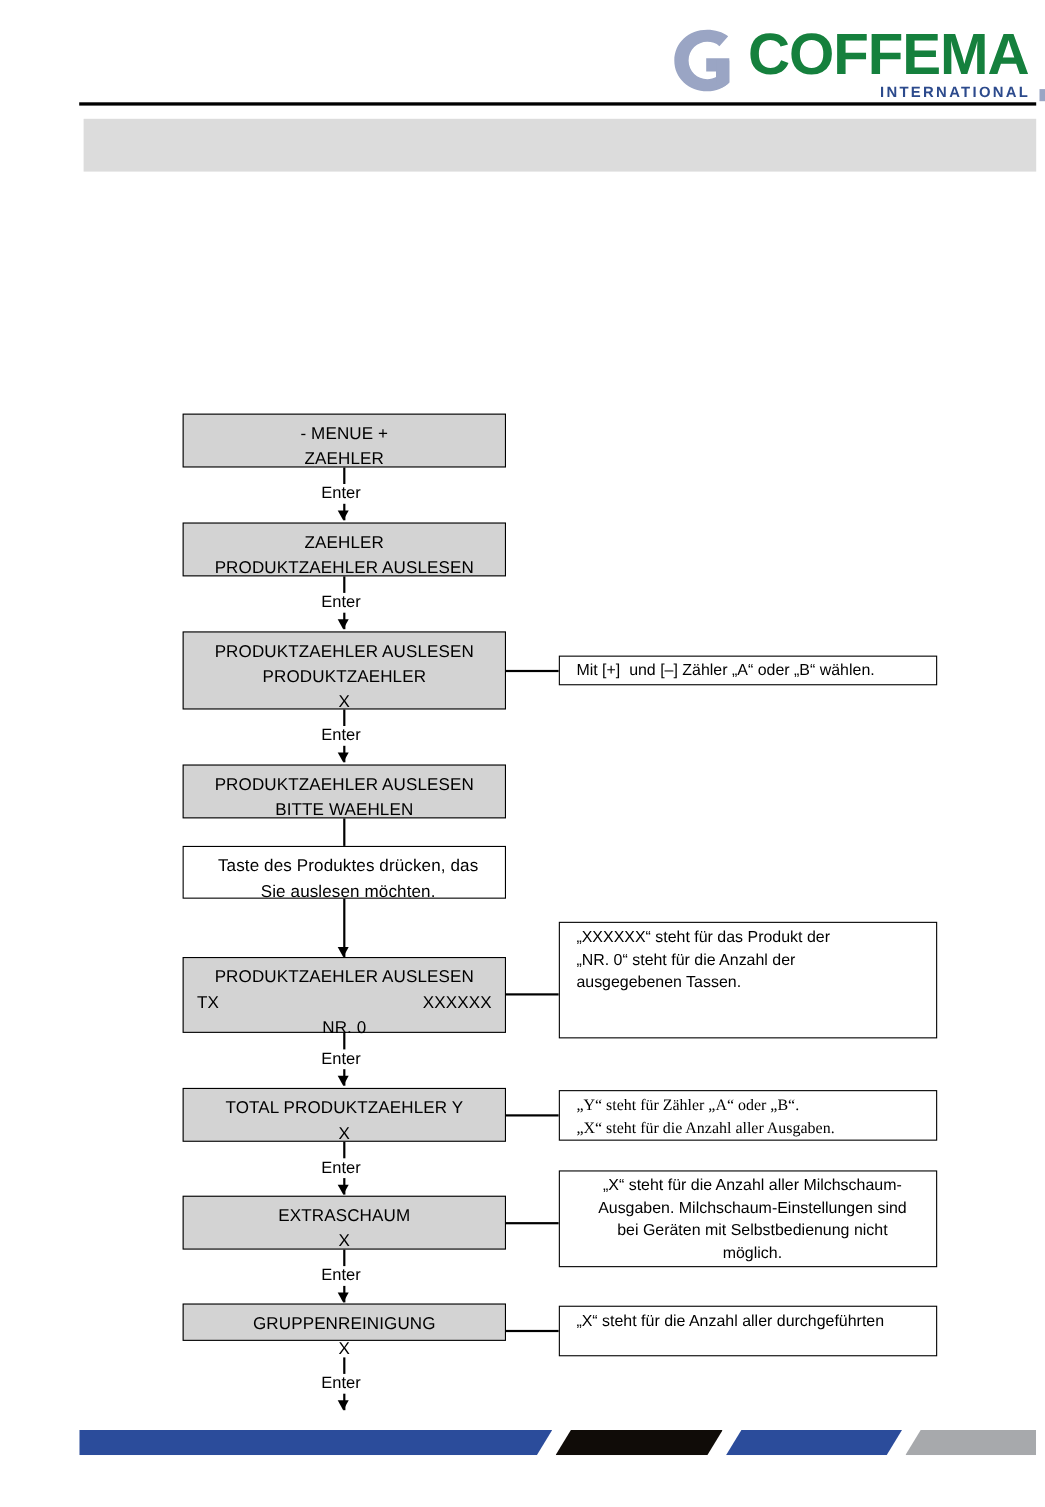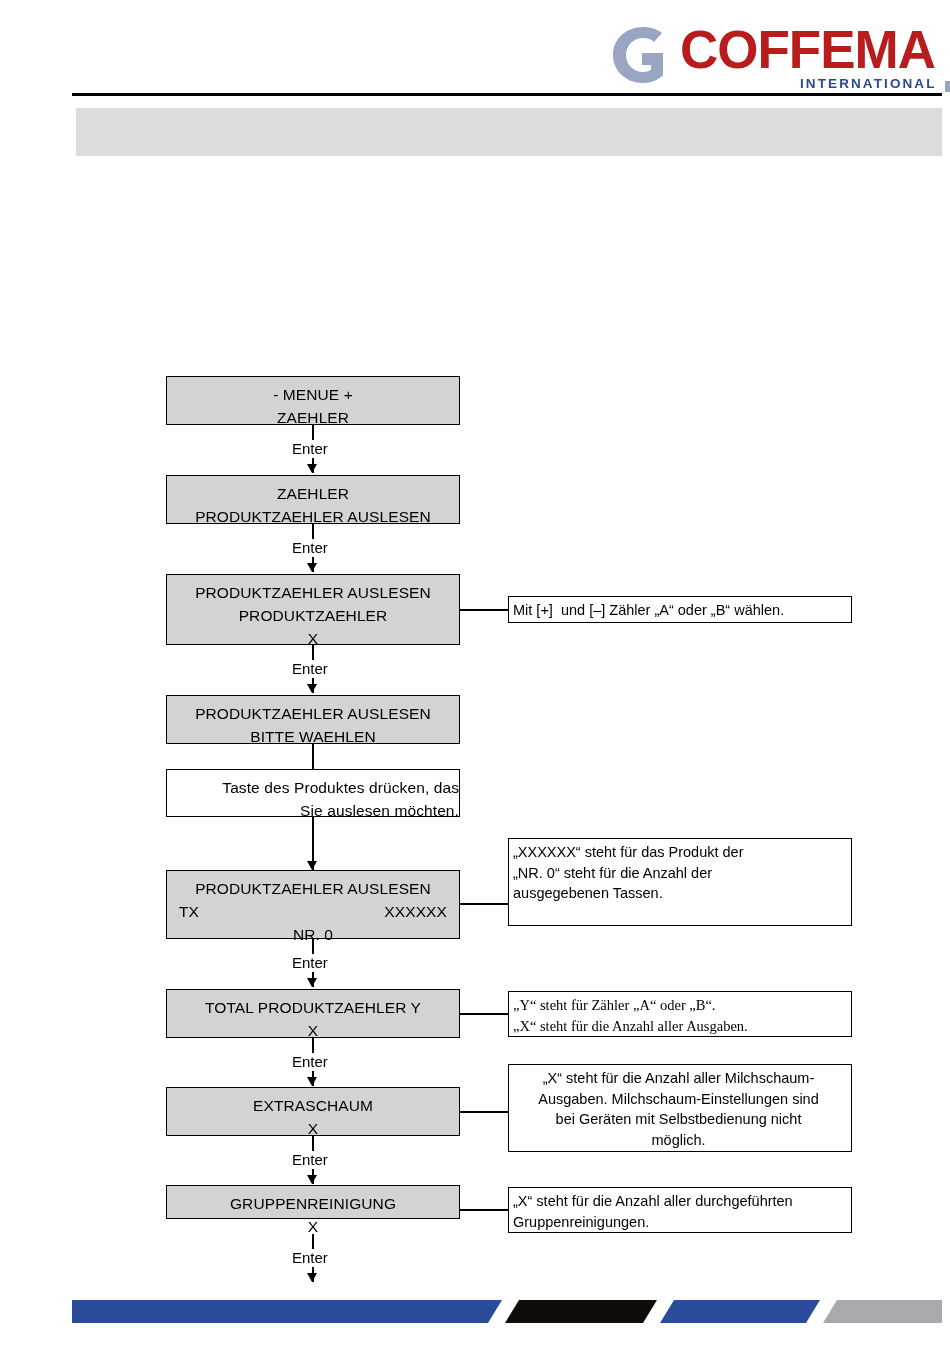--- a/index.html
+++ b/index.html
@@ -31,21 +31,21 @@
     width: 62px;
     height: 58px;
   }
   #logo-wordmark {
     position: absolute;
     left: 68px;
     top: -3px;
     font-size: 53px;
     font-weight: bold;
     letter-spacing: -1px;
-    color: #b91c1c;
+    color: #15803d;
     line-height: 58px;
     white-space: nowrap;
   }
   #logo-sub {
     position: absolute;
     left: 188px;
     top: 52px;
     font-size: 13.5px;
     font-weight: bold;
     letter-spacing: 2.1px;
@@ -96,42 +96,42 @@
     position: absolute;
     box-sizing: border-box;
     border: 1.6px solid #000000;
     background: #d3d3d3;
     text-align: center;
     font-size: 15.5px;
     line-height: 23px;
     letter-spacing: 0.1px;
     padding-top: 6px;
   }
-  .node.plain { background: #ffffff; text-align: right; padding-left: 7px; }
+  .node.plain { background: #ffffff; text-align: center; padding-left: 7px; }
 
   .node .ln { display: block; white-space: pre; }
 
   
   .node .split {
     display: block;
     position: relative;
     height: 23px;
     padding: 0 8px;
   }
   .node .split .lft { position: absolute; left: 12px; top: 0; }
   .node .split .rgt { position: absolute; right: 12px; top: 0; }
 
   .callout {
     position: absolute;
     box-sizing: border-box;
     border: 1.4px solid #000000;
     background: #ffffff;
     font-size: 14.5px;
     line-height: 20.5px;
-    padding: 3px 7px 4px 4px;
+    padding: 3px 7px 4px 15px;
     text-align: left;
   }
   .callout .ln { display: block; white-space: pre; }
 
   
   .vline {
     position: absolute;
     width: 1.6px;
     background: #000000;
   }
@@ -219,21 +219,21 @@
 
   <div class="node" style="left:166px; top:870px; width:294px; height:69px;">
     <span class="ln">PRODUKTZAEHLER AUSLESEN</span>
     <span class="split">
       <span class="lft">TX</span>
       <span class="rgt">XXXXXX</span>
     </span>
     <span class="ln">NR. 0</span>
   </div>
   <div class="hline" style="left:460px; top:903px; width:48px;"></div>
-  <div class="callout" style="left:508px; top:838px; width:344px; height:88px;">
+  <div class="callout" style="left:508px; top:838px; width:344px; height:106px;">
     <span class="ln">„XXXXXX“ steht für das Produkt der</span>
     <span class="ln">„NR. 0“ steht für die Anzahl der</span>
     <span class="ln">ausgegebenen Tassen.</span>
   </div>
   <div class="vline" style="left:312px; top:939px; height:48px;"></div>
   <div class="enter-label" style="left:289px; top:954px;">Enter</div>
   <div class="arrowhead" style="left:307px; top:978px;"></div>
 
   <div class="node" style="left:166px; top:989px; width:294px; height:49px;">
     <span class="ln">TOTAL PRODUKTZAEHLER Y</span>
@@ -263,21 +263,20 @@
   <div class="enter-label" style="left:289px; top:1151px;">Enter</div>
   <div class="arrowhead" style="left:307px; top:1175px;"></div>
 
   <div class="node" style="left:166px; top:1185px; width:294px; height:34px;">
     <span class="ln">GRUPPENREINIGUNG</span>
     <span class="ln">X</span>
   </div>
   <div class="hline" style="left:460px; top:1209px; width:48px;"></div>
   <div class="callout" style="left:508px; top:1187px; width:344px; height:46px;">
     <span class="ln">„X“ steht für die Anzahl aller durchgeführten</span>
-    <span class="ln">Gruppenreinigungen.</span>
   </div>
   <div class="vline" style="left:312px; top:1234px; height:48px;"></div>
   <div class="enter-label" style="left:289px; top:1249px;">Enter</div>
   <div class="arrowhead" style="left:307px; top:1273px;"></div>
 
 </div>
 
 <div id="footer">
   <div class="foot-seg foot-blue" style="left:72px;  width:430px; clip-path: polygon(0 0, 100% 0, calc(100% - 14px) 100%, 0 100%);"></div>
   <div class="foot-seg foot-black" style="left:505px; width:152px; clip-path: polygon(14px 0, 100% 0, calc(100% - 14px) 100%, 0 100%);"></div>

